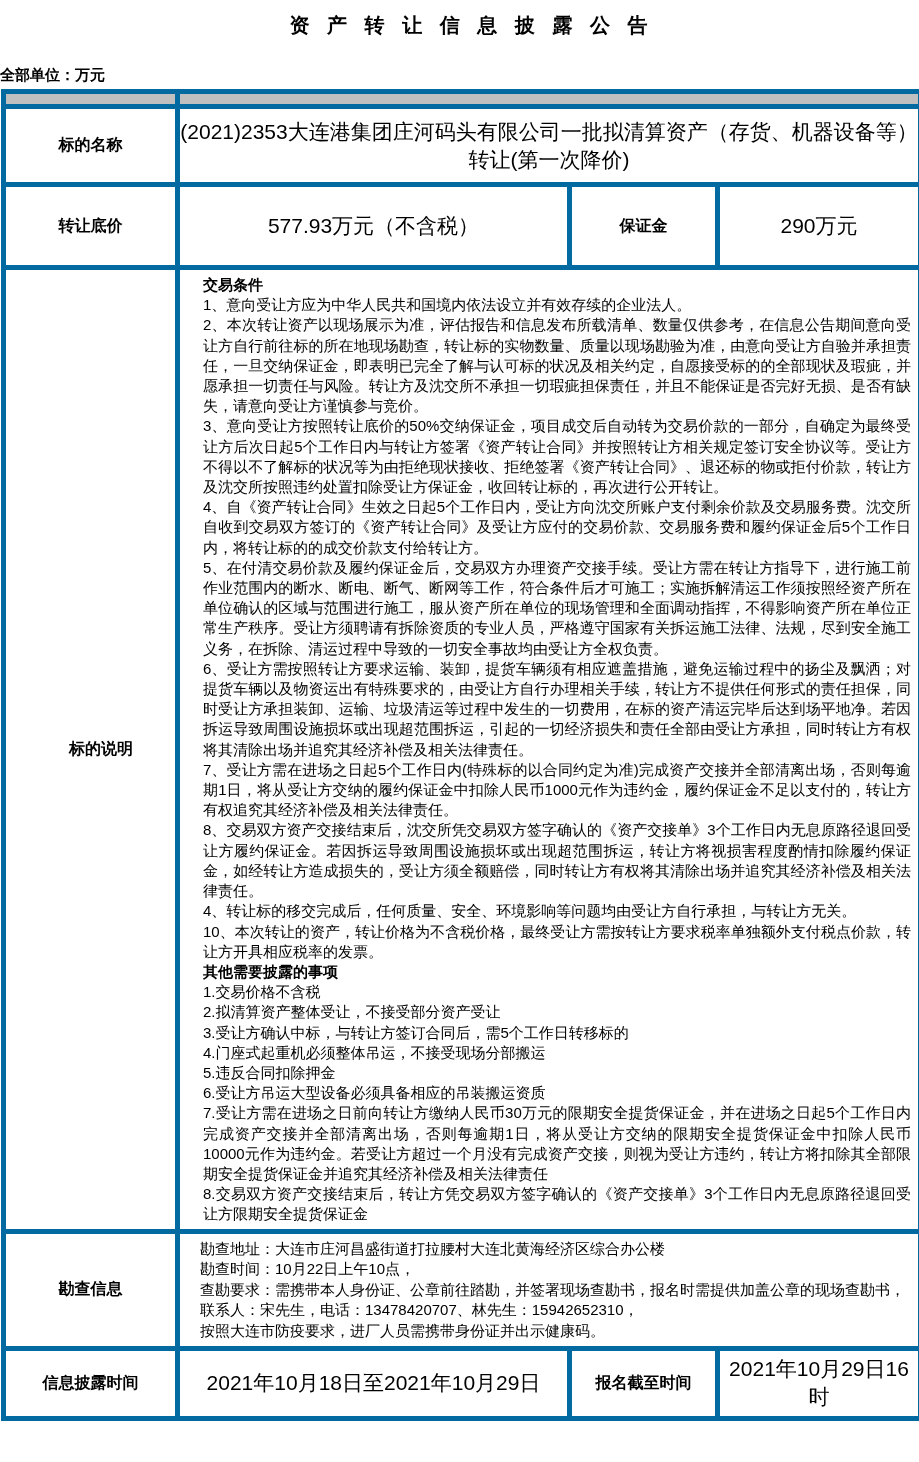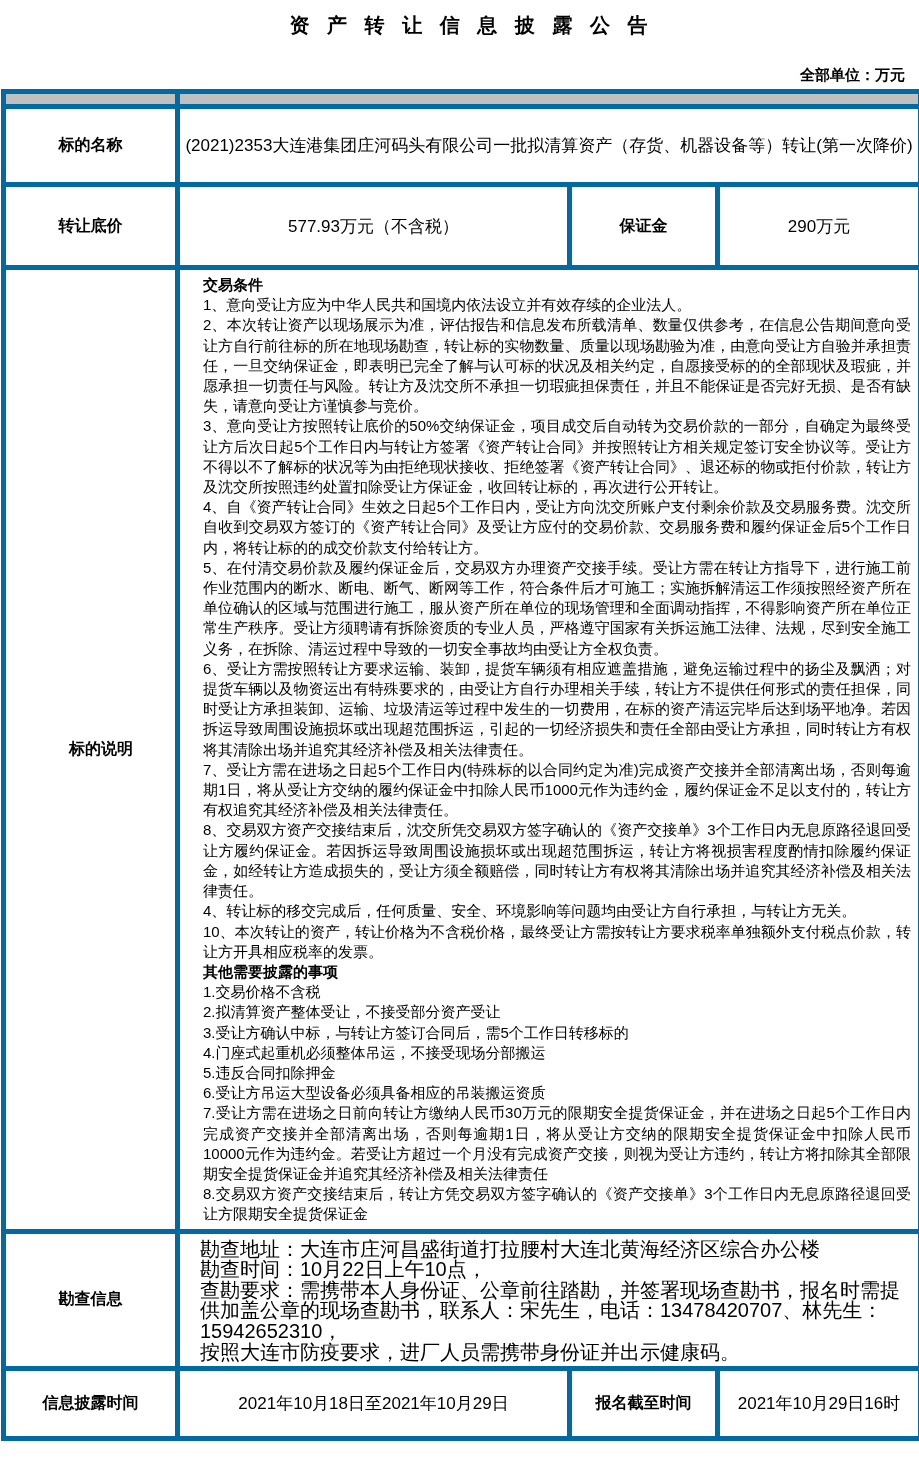--- a/index.html
+++ b/index.html
@@ -19,21 +19,20 @@
   .doc-title {
     margin: 0;
     padding-top: 12px;
     text-align: center;
     font-size: 20px;
     font-weight: bold;
     letter-spacing: 6px;
     padding-left: 24px;
   }
   .unit-note {
-    text-align: right;
     font-weight: bold;
     font-size: 15px;
     margin: 27px 14px 4px 0;
   }
   table.announcement {
     border-collapse: collapse;
     table-layout: fixed;
     width: 917px;
     margin-left: 1px;
     border: 2px solid #000000;
@@ -48,34 +47,34 @@
     padding: 0;
   }
   td.label-cell {
     font-weight: bold;
     font-size: 16px;
     text-align: center;
     vertical-align: middle;
     padding: 2px;
   }
   td.value-cell {
-    font-size: 17px;
+    font-size: 21px;
     text-align: center;
     vertical-align: middle;
     padding: 4px 0;
   }
   td.desc-cell {
     font-size: 15px;
     line-height: 20.2px;
     text-align: justify;
     vertical-align: top;
     padding: 5px 7px 4px 7px;
   }
   td.survey-cell {
-    font-size: 20px;
+    font-size: 15px;
     line-height: 20.6px;
     vertical-align: top;
     padding: 5px 7px 4px 20px;
   }
   .section-head { font-weight: bold; }
   .row-subject td  { height: 78px; }
   .row-price td    { height: 83px; }
   .row-desc td     { height: 925px; padding-left: 23px; }
   .row-survey td   { height: 107px; }
   .row-dates td    { height: 70px; }

